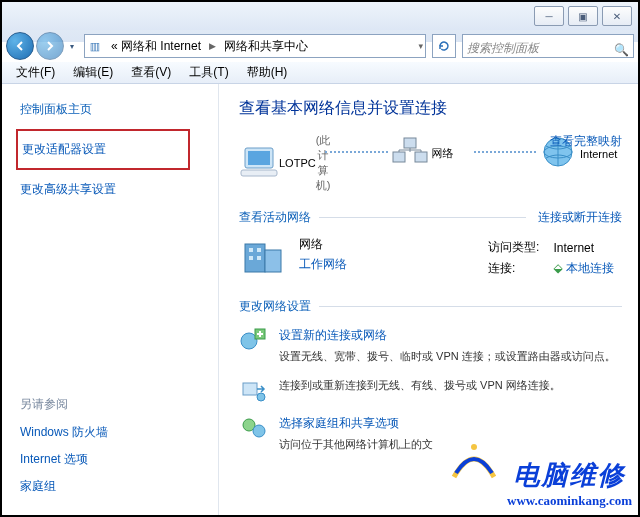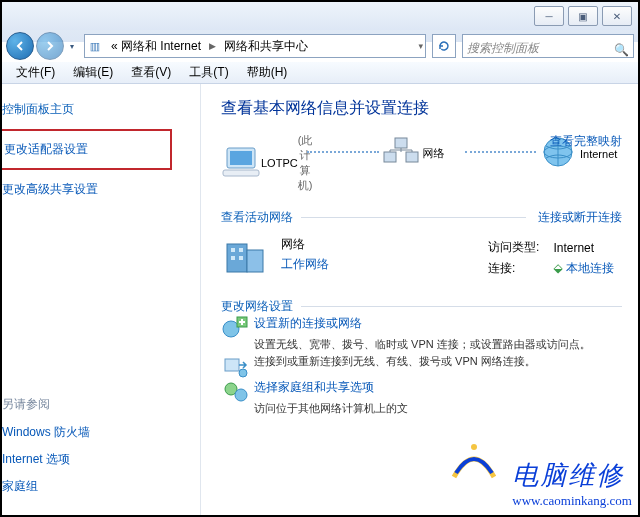--- a/index.html
+++ b/index.html
@@ -13,21 +13,21 @@
 .addrbar{flex:1;height:22px;background:#fff;border:1px solid #8ca3c0;display:flex;align-items:center;margin:0 4px}
 .addricon{width:20px;height:18px;display:flex;align-items:center;justify-content:center;font-size:11px;color:#3a78b8}
 .crumb{padding:0 6px;height:100%;display:flex;align-items:center;font-size:12px}
 .crumb.sep{padding:0 2px;color:#666;font-size:9px}
 .refresh{width:22px;height:22px;border:1px solid #8ca3c0;background:#fff;display:flex;align-items:center;justify-content:center;margin-right:4px}
 .searchbox{width:162px;height:22px;border:1px solid #8ca3c0;background:#fff;display:flex;align-items:flex-end;padding:0 4px;color:#888;font-style:italic}
 .searchbox .sicon{margin-left:auto;color:#4a7ab8;font-style:normal}
 .menubar{height:21px;background:linear-gradient(to bottom,#f7fbff,#e7eef8);border-bottom:1px solid #c8d4e6;display:flex;align-items:flex-end;padding-left:6px;gap:2px}
 .menuitem{padding:2px 8px;font-size:12px}
 .body{display:flex;height:432px}
-.sidebar{width:198px;border-right:1px solid #e0e6ee;padding:12px 0 0 0;display:flex;flex-direction:column}
+.sidebar{width:198px;border-right:1px solid #e0e6ee;padding:12px 0 0 18px;display:flex;flex-direction:column}
 .sidelink{color:#0758b8;font-size:12px;padding:5px 0;cursor:pointer}
 .sidelink.home{font-weight:400;color:#0a5fb8}
 .highlight{border:2px solid #c1272d;padding:5px 10px 5px 0;margin:6px 0 6px -4px;width:160px}
 .sidebottom{margin-top:auto;padding-bottom:16px}
 .sidehdr{color:#7a8aa0;font-size:12px;margin-bottom:6px}
 .main{flex:1;padding:14px 16px 0 20px;overflow:hidden}
 .pagetitle{color:#003399;font-size:16px;margin-bottom:14px}
 .toprow{display:flex;align-items:flex-start;position:relative}
 .netnode{display:flex;flex-direction:row;align-items:center;width:86px;text-align:center;font-size:11px}
 .netnode .ico{width:44px;height:38px;margin-bottom:3px;display:flex;align-items:center;justify-content:center}
@@ -37,25 +37,25 @@
 .sechdr{color:#0a5fb8;font-size:12px;margin:16px 0 0 0;display:flex;align-items:center}
 .sechdr .hrule{flex:1;height:1px;background:#d5dde8;margin-left:8px}
 .sechdr .rlink{color:#0758b8;margin-left:12px}
 .netblock{display:flex;margin-top:10px;gap:12px}
 .neticon{width:48px;height:42px}
 .netinfo{flex:1}
 .netname{font-size:12px;margin-bottom:3px}
 .netcat{color:#0758b8;font-size:12px}
 .netright{font-size:12px;text-align:left}
 .netright td{padding:1px 6px}
-.opt{display:flex;gap:5px}
+.opt{display:flex;margin-top:12px;gap:12px}
 .opticon{width:28px;height:26px;flex-shrink:0}
 .opttitle{color:#0758b8;font-size:12px;margin-bottom:4px}
 .optdesc{font-size:11px;color:#333;line-height:1.5}
-.watermark{position:absolute;right:6px;bottom:6px;font-family:"SimHei","Microsoft YaHei";font-weight:normal;color:#0a3fd8;text-shadow:1px 1px 0 #fff;text-align:left;pointer-events:none}
+.watermark{position:absolute;right:6px;bottom:6px;font-family:"SimHei","Microsoft YaHei";font-weight:bold;color:#0a3fd8;text-shadow:1px 1px 0 #fff;text-align:center;pointer-events:none}
 .watermark .big{font-size:26px;font-style:italic;letter-spacing:2px}
 .watermark .url{font-size:13px;color:#0a3fd8}
 .swoosh{position:absolute;right:140px;bottom:30px;width:48px;height:48px;pointer-events:none}
 svg{display:block}
 </style>
 </head>
 <body>
 
 <div class="window">
 

